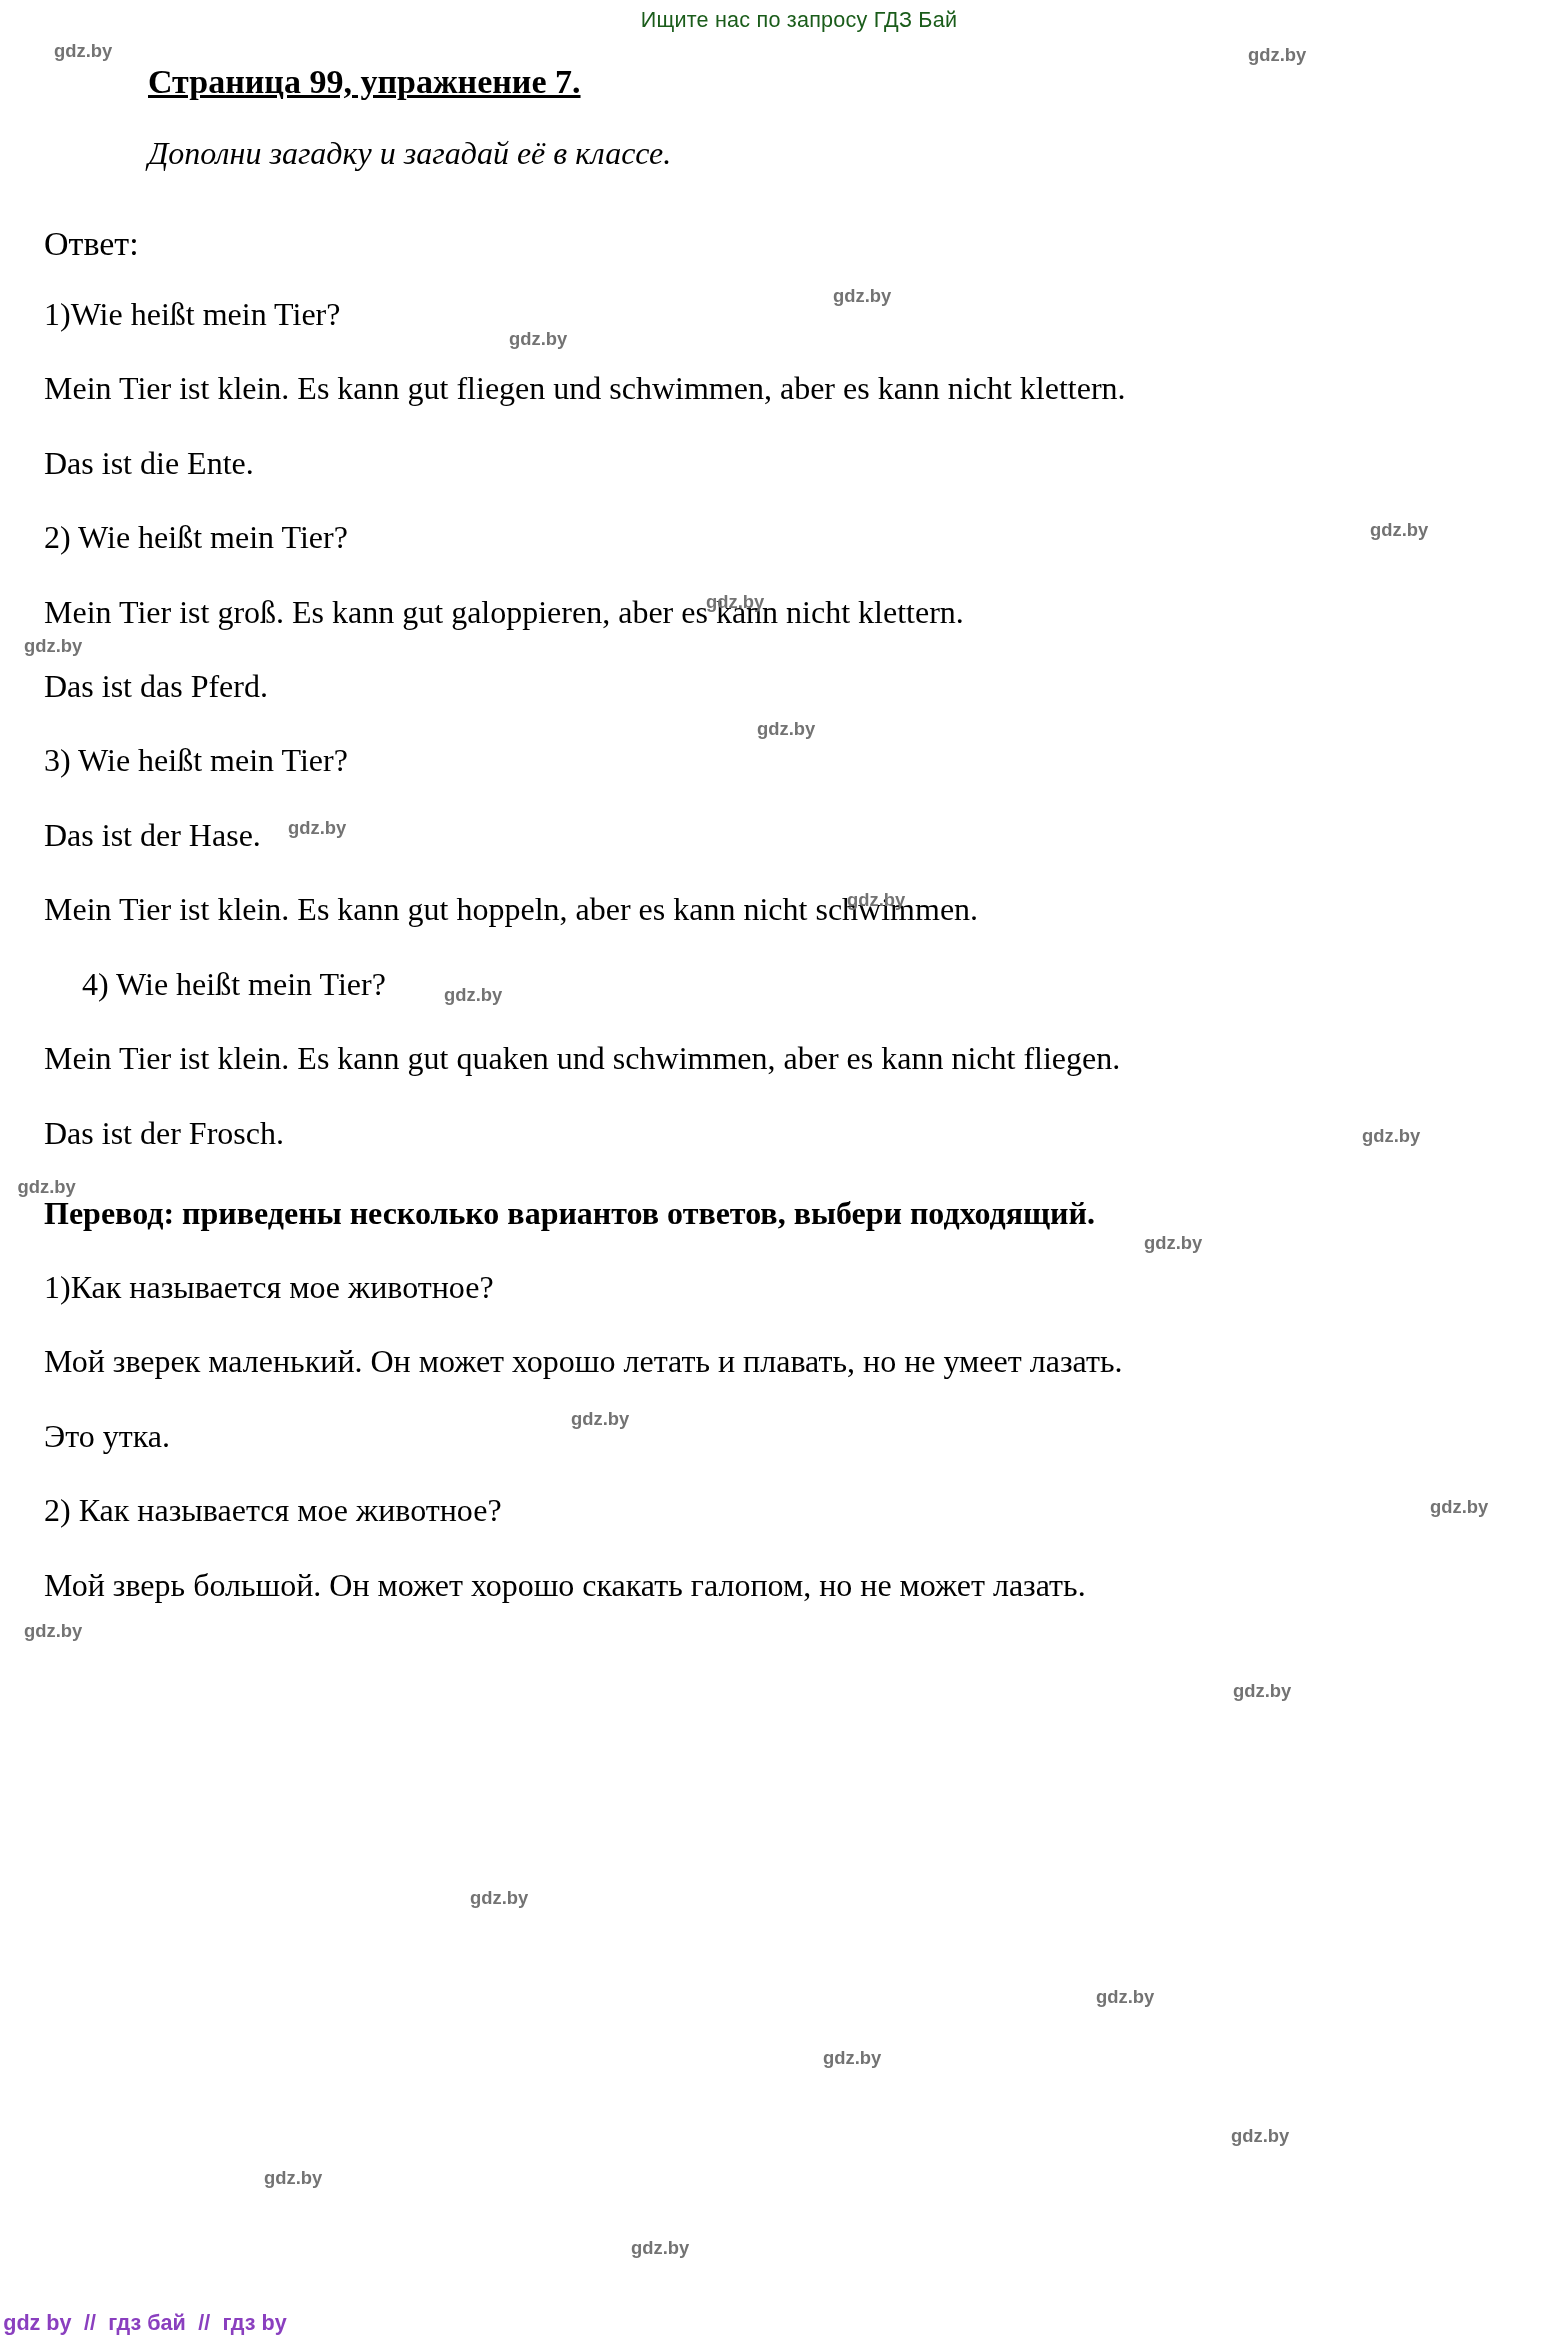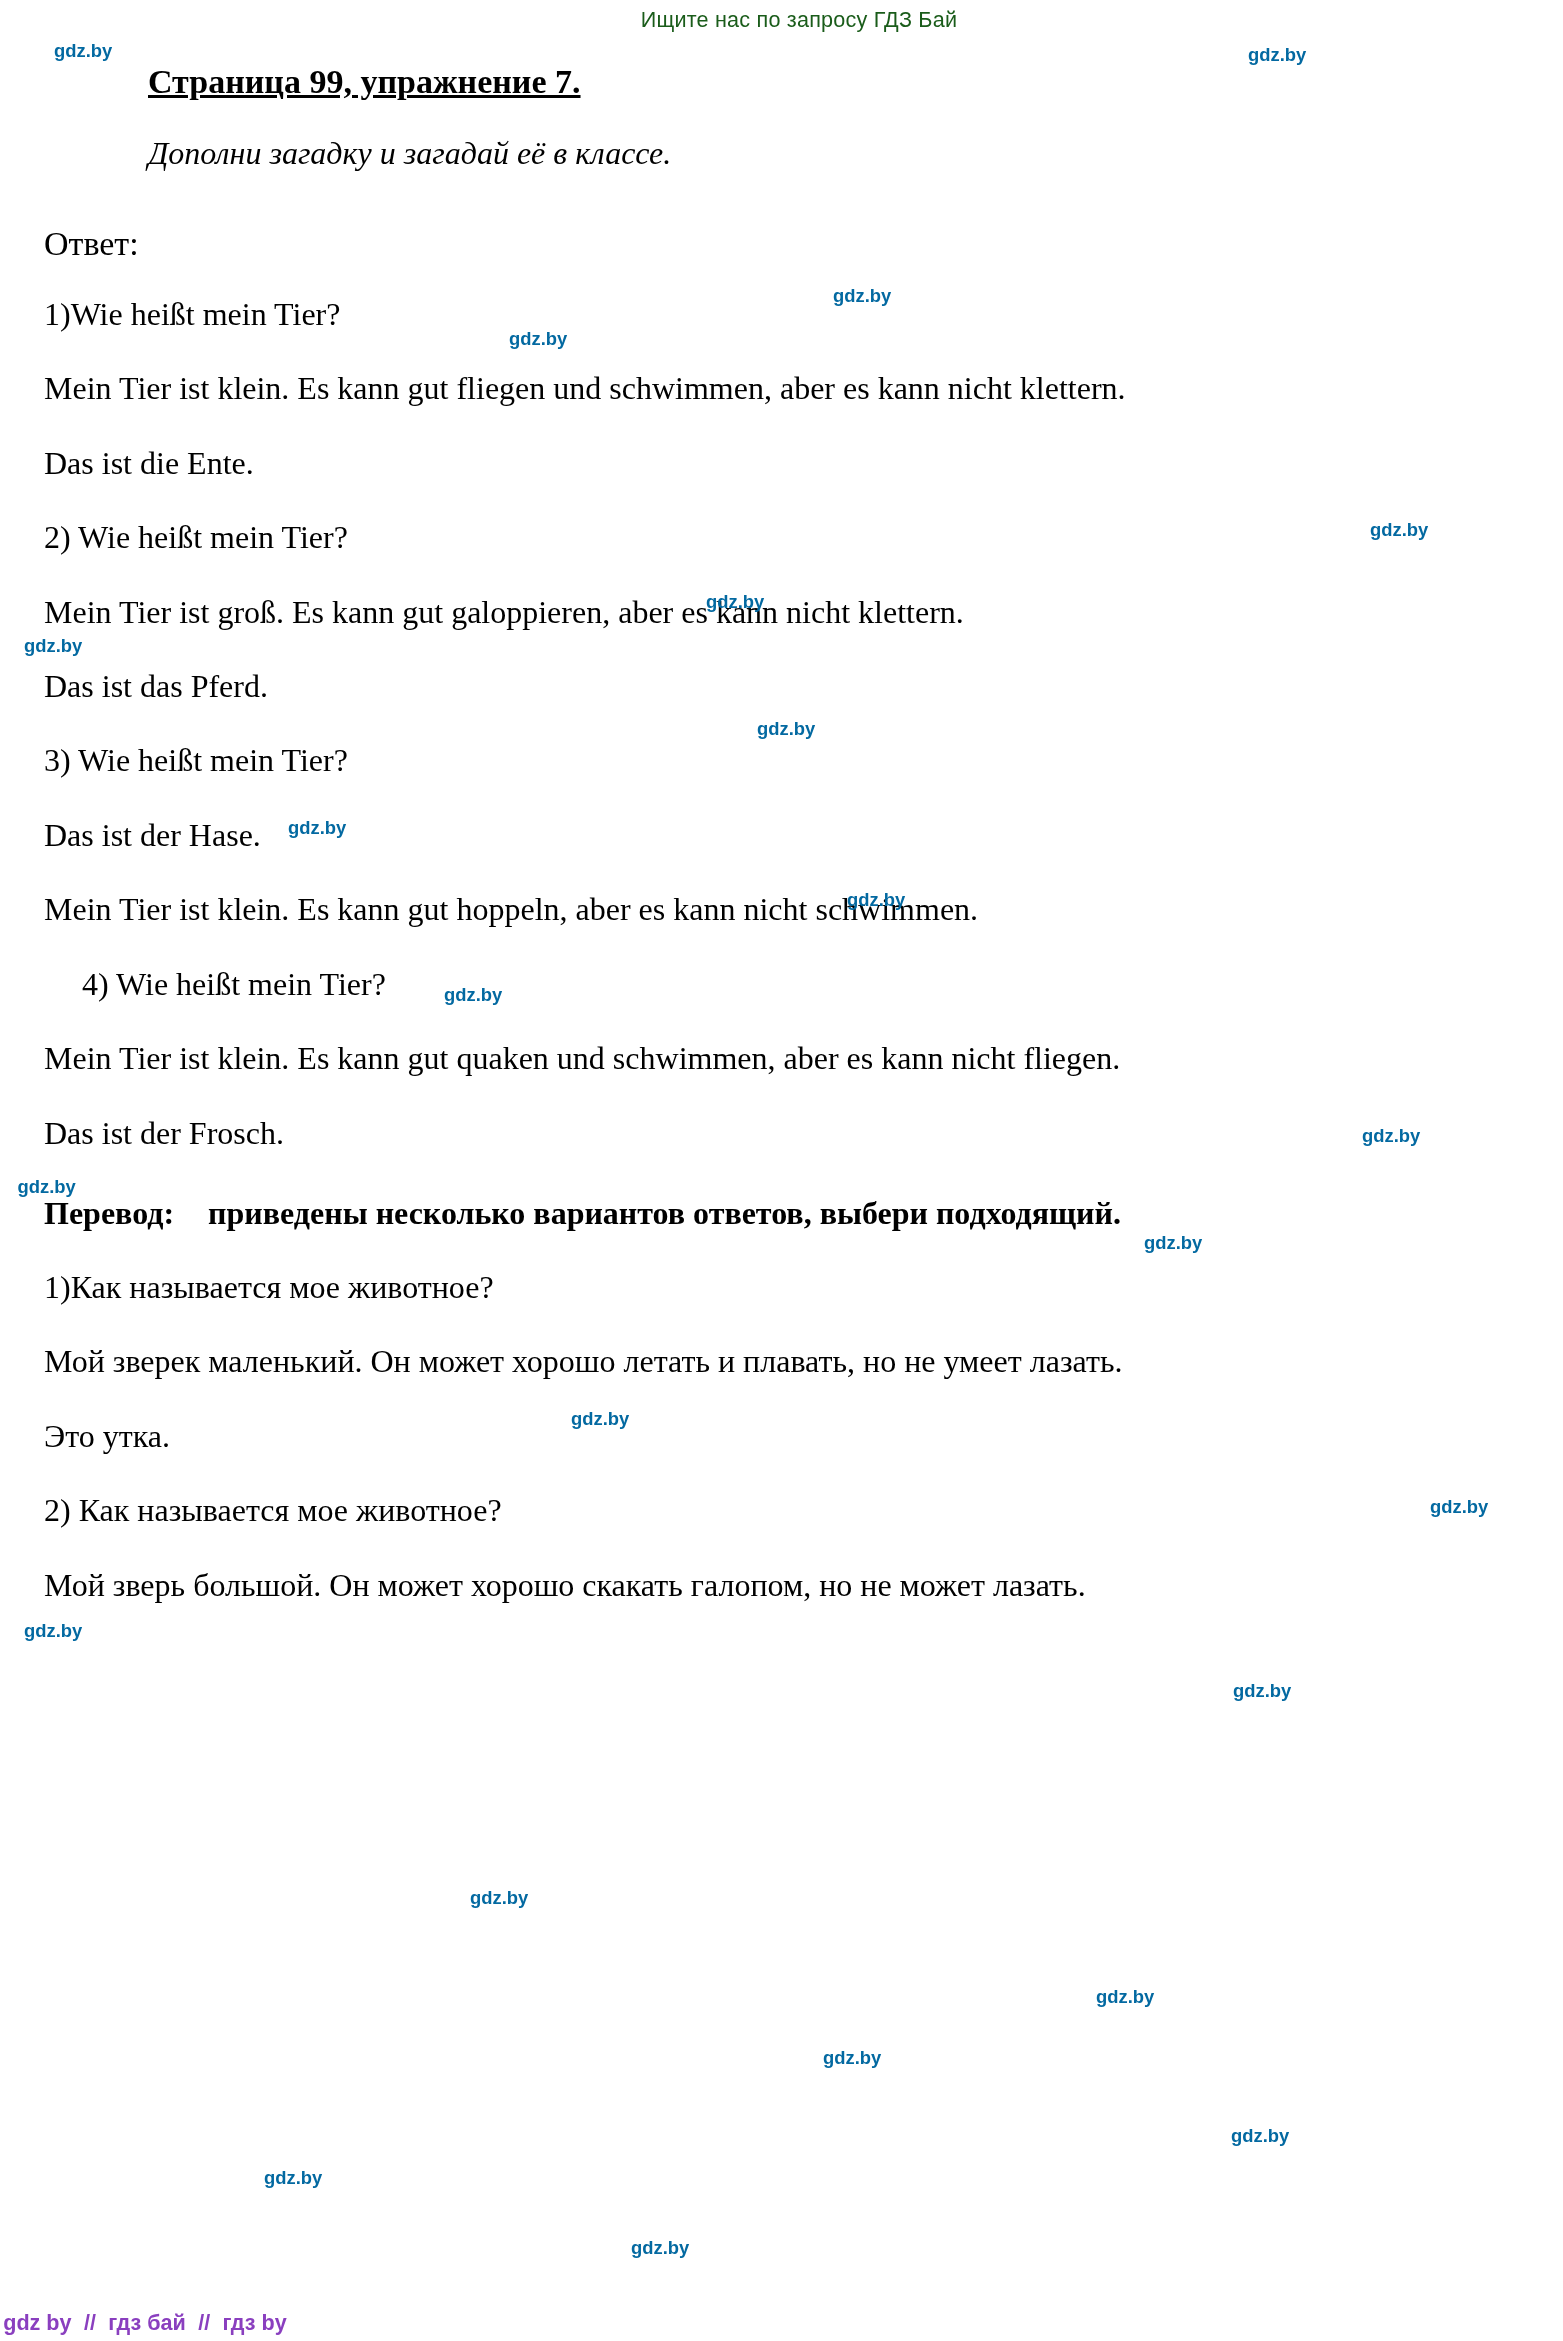--- a/index.html
+++ b/index.html
@@ -66,34 +66,33 @@
 
   .translate-block {
     font-size: 32px;
     font-weight: bold;
     margin: 35px 0 0 0;
     text-align: justify;
     line-height: 1.4;
   }
   .translate-block .tr-body {
     text-align: justify;
-    margin-left: 26px;
   }
 
   p.just {
     text-align: justify;
   }
 
   
   .wm {
     position: absolute;
     font-family: "Liberation Sans", sans-serif;
     font-size: 18.4px;
     font-weight: bold;
-    color: #0369a1;
+    color: #737373;
     white-space: nowrap;
     pointer-events: none;
   }
 
   
   .footer {
     position: absolute;
     bottom: 6.4px;
     left: 0;
     width: 100%;

